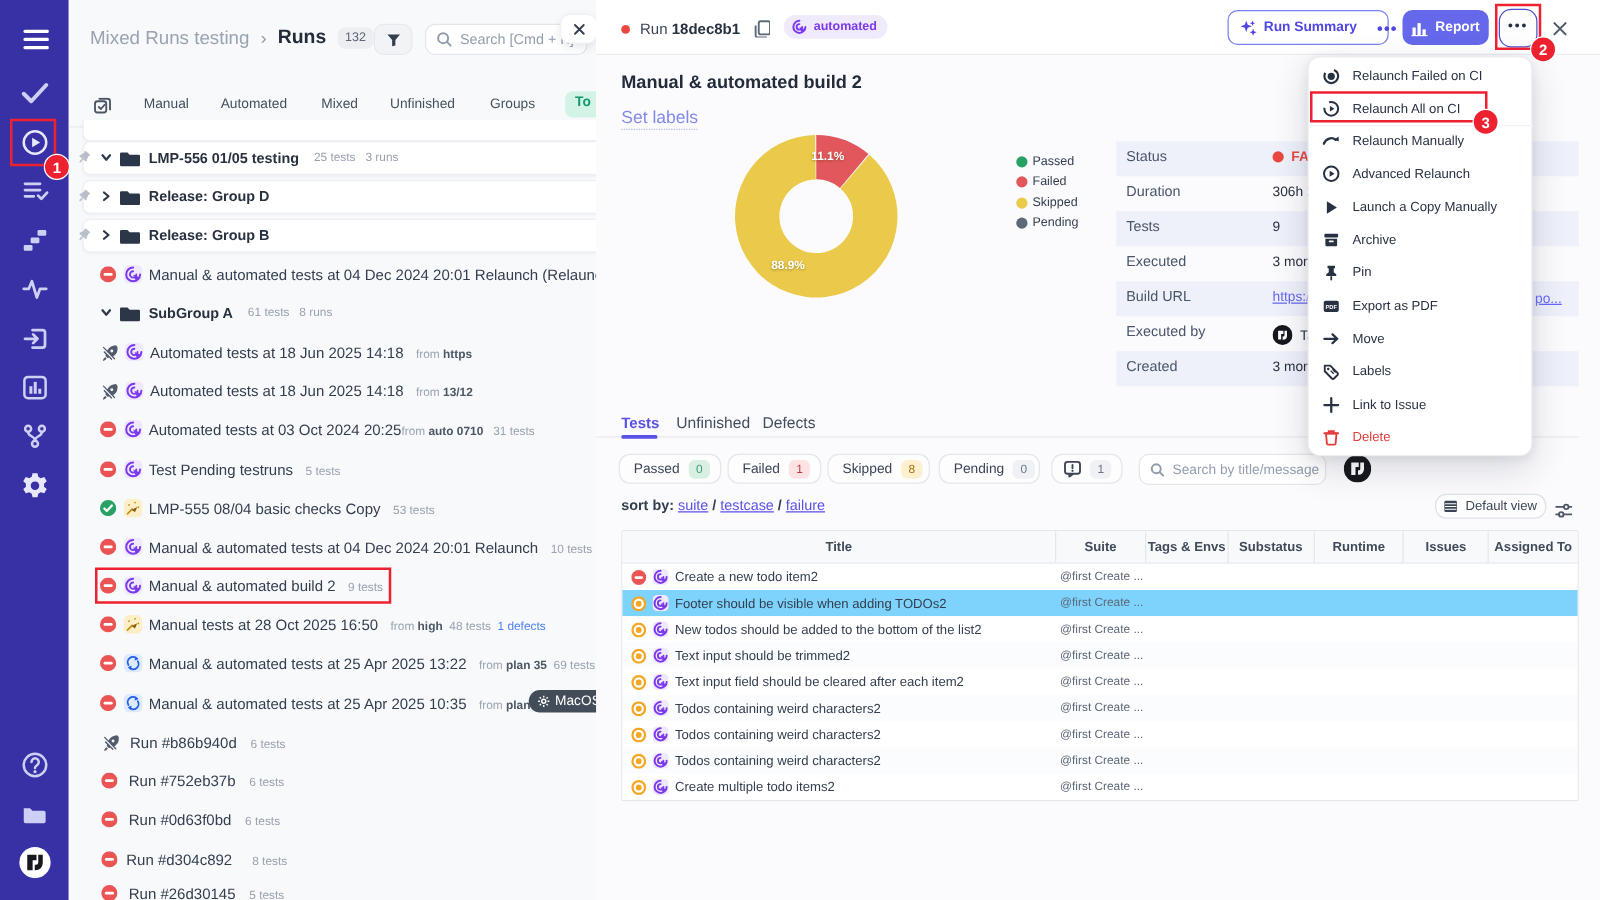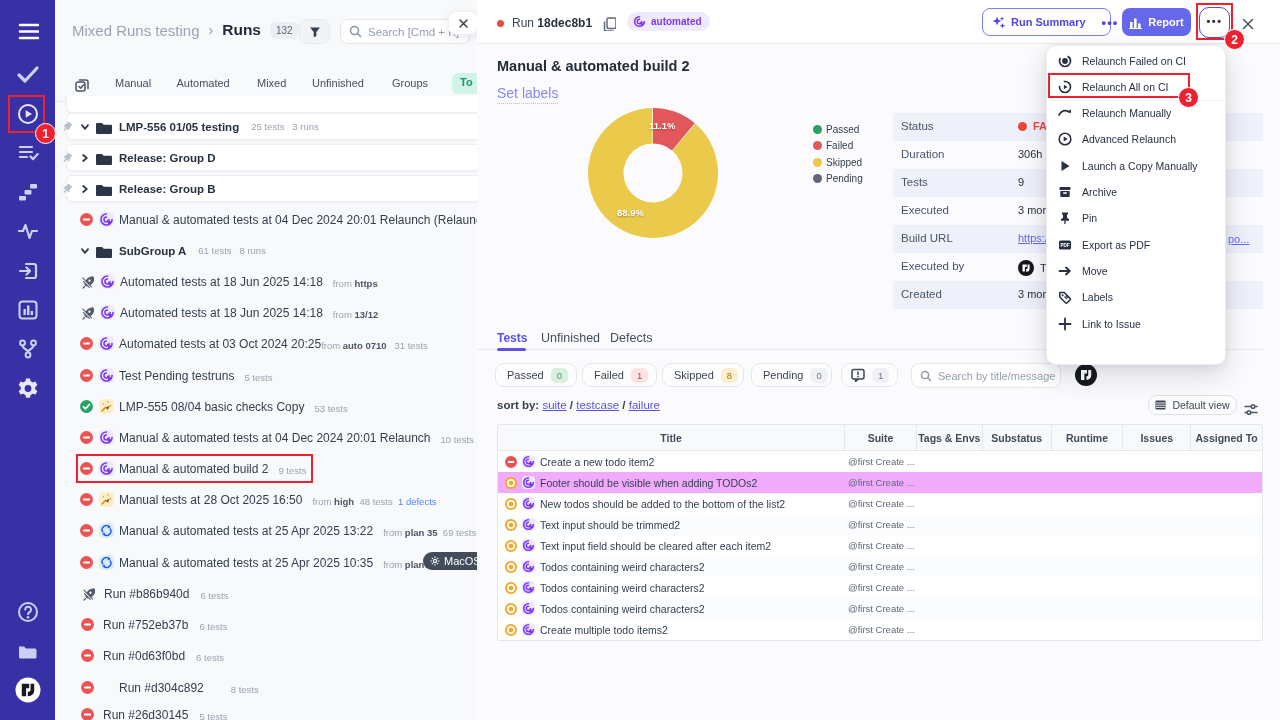--- a/index.html
+++ b/index.html
@@ -510,22 +510,22 @@
         <span class="rtitle" style="margin-left:9px;white-space:nowrap">Run #0d63f0bd</span>
         <span style="margin-left:11px;white-space:nowrap"><span class="meta">6 tests</span></span>
       </div>
       <div class="rowline" style="top:672px;display:flex;align-items:center">
         <span style="margin-left:26px;display:flex">
           <svg class="ic" width="13" height="13" viewBox="0 0 13 13">
             <circle cx="6.5" cy="6.5" r="6.5" fill="#ea5455"></circle>
             <rect x="2.86" y="5.4" width="7.280000000000001" height="2.2" rx="1.1" fill="#fff"></rect>
           </svg>
         </span>
-        <span class="rtitle" style="margin-left:25px;white-space:nowrap">Run #d304c892</span>
-        <span style="margin-left:27px;white-space:nowrap"><span class="meta">8 tests</span></span>
+        <span class="rtitle" style="margin-left:7px;white-space:nowrap">Run #d304c892</span>
+        <span style="margin-left:16px;white-space:nowrap"><span class="meta">8 tests</span></span>
       </div>
       <div class="rowline" style="top:699px;display:flex;align-items:center">
         <span style="margin-left:26px;display:flex">
           <svg class="ic" width="13" height="13" viewBox="0 0 13 13">
             <circle cx="6.5" cy="6.5" r="6.5" fill="#ea5455"></circle>
             <rect x="2.86" y="5.4" width="7.280000000000001" height="2.2" rx="1.1" fill="#fff"></rect>
           </svg>
         </span>
         <span class="rtitle" style="margin-left:9px;white-space:nowrap">Run #26d30145</span>
         <span style="margin-left:11px;white-space:nowrap"><span class="meta">5 tests</span></span>
@@ -680,21 +680,21 @@
 <g stroke="#7c3aed" fill="none" stroke-linecap="round">
 <path d="M 6.5 1.69 A 4.81 4.81 0 1 0 11.31 6.5" stroke-width="1.6"></path>
 <path d="M 6.5 4.29 A 2.21 2.21 0 1 0 8.71 6.5" stroke-width="1.5"></path>
 </g>
               <path d="M 6.5 6.5 L 11.44 8.58 L 8.58 11.44 Z" fill="#7c3aed"></path>
             </svg>
             <span style="white-space:nowrap">Create a new todo item2</span>
           </div>
           <div class="c2">@first Create ...</div>
         </div>
-        <div class="trow" style="background:#f0abfc">
+        <div class="trow" style="background:#7dd3fc">
           <div class="c1">
             <svg class="ic" width="12" height="12" viewBox="0 0 12 12">
               <circle cx="6.0" cy="6.0" r="6.0" fill="#f5a623"></circle>
               <circle cx="6.0" cy="6.0" r="3.24" fill="none" stroke="#fff" stroke-width="1.8"></circle>
             </svg>
             <svg class="ic" width="13" height="13" viewBox="0 0 13 13">
               <rect x="0" y="0" width="13" height="13" rx="3.9" fill="#efe9fd"></rect>
 <g stroke="#7c3aed" fill="none" stroke-linecap="round">
 <path d="M 6.5 1.69 A 4.81 4.81 0 1 0 11.31 6.5" stroke-width="1.6"></path>
 <path d="M 6.5 4.29 A 2.21 2.21 0 1 0 8.71 6.5" stroke-width="1.5"></path>
@@ -902,20 +902,28 @@
         </svg>
         <span>Link to Issue</span>
       </div>
       <div class="mi" style="top:238.2px;color:#273142">
         <svg class="ic" width="14" height="14" viewBox="0 0 14 14">
           <path d="M1.8 2.5h4.4L12 8.3a1.2 1.2 0 010 1.7l-2.8 2.8a1.2 1.2 0 01-1.7 0L1.8 7z" stroke="#273142" stroke-width="1.5" fill="none" stroke-linejoin="round"></path>
           <circle cx="4.6" cy="5.2" r="1" fill="#273142"></circle>
           <path d="M6.5 6.5l2.5 2.5M8 5.5l2.5 2.5" stroke="#273142" stroke-width="1.1"></path>
         </svg>
         <span>Labels</span>
+      </div>
+      <div class="mi" style="top:290.8px;color:#e23b3b">
+        <svg class="ic" width="14" height="14" viewBox="0 0 14 14">
+          <path d="M1.5 3.5h11" stroke="#e23b3b" stroke-width="1.6" stroke-linecap="round"></path>
+          <path d="M5 3.3V2h4v1.3" stroke="#e23b3b" stroke-width="1.5" fill="none"></path>
+          <path d="M2.8 3.8l.7 8a1 1 0 001 .9h5a1 1 0 001-.9l.7-8z" stroke="#e23b3b" stroke-width="1.5" fill="none" stroke-linejoin="round"></path>
+        </svg>
+        <span>Delete</span>
       </div>
       <div class="abs" style="left:0;top:53.5px;width:180px;height:1px;background:#f0f1f4"></div>
     </div>
     <div class="abs" style="left:1228px;top:233px;font-size:11px;color:#6366f1;text-decoration:underline">po...</div>
     <div class="rbox" style="left:8px;top:95px;width:37px;height:38px"></div>
     <div class="rnum" style="left:35px;top:123px">1</div>
     <div class="rbox" style="left:1196px;top:3px;width:37px;height:37px"></div>
     <div class="rnum" style="left:1224px;top:29px">2</div>
     <div class="rbox" style="left:1048px;top:73px;width:142px;height:25px"></div>
     <div class="rnum" style="left:1178px;top:87px">3</div>

